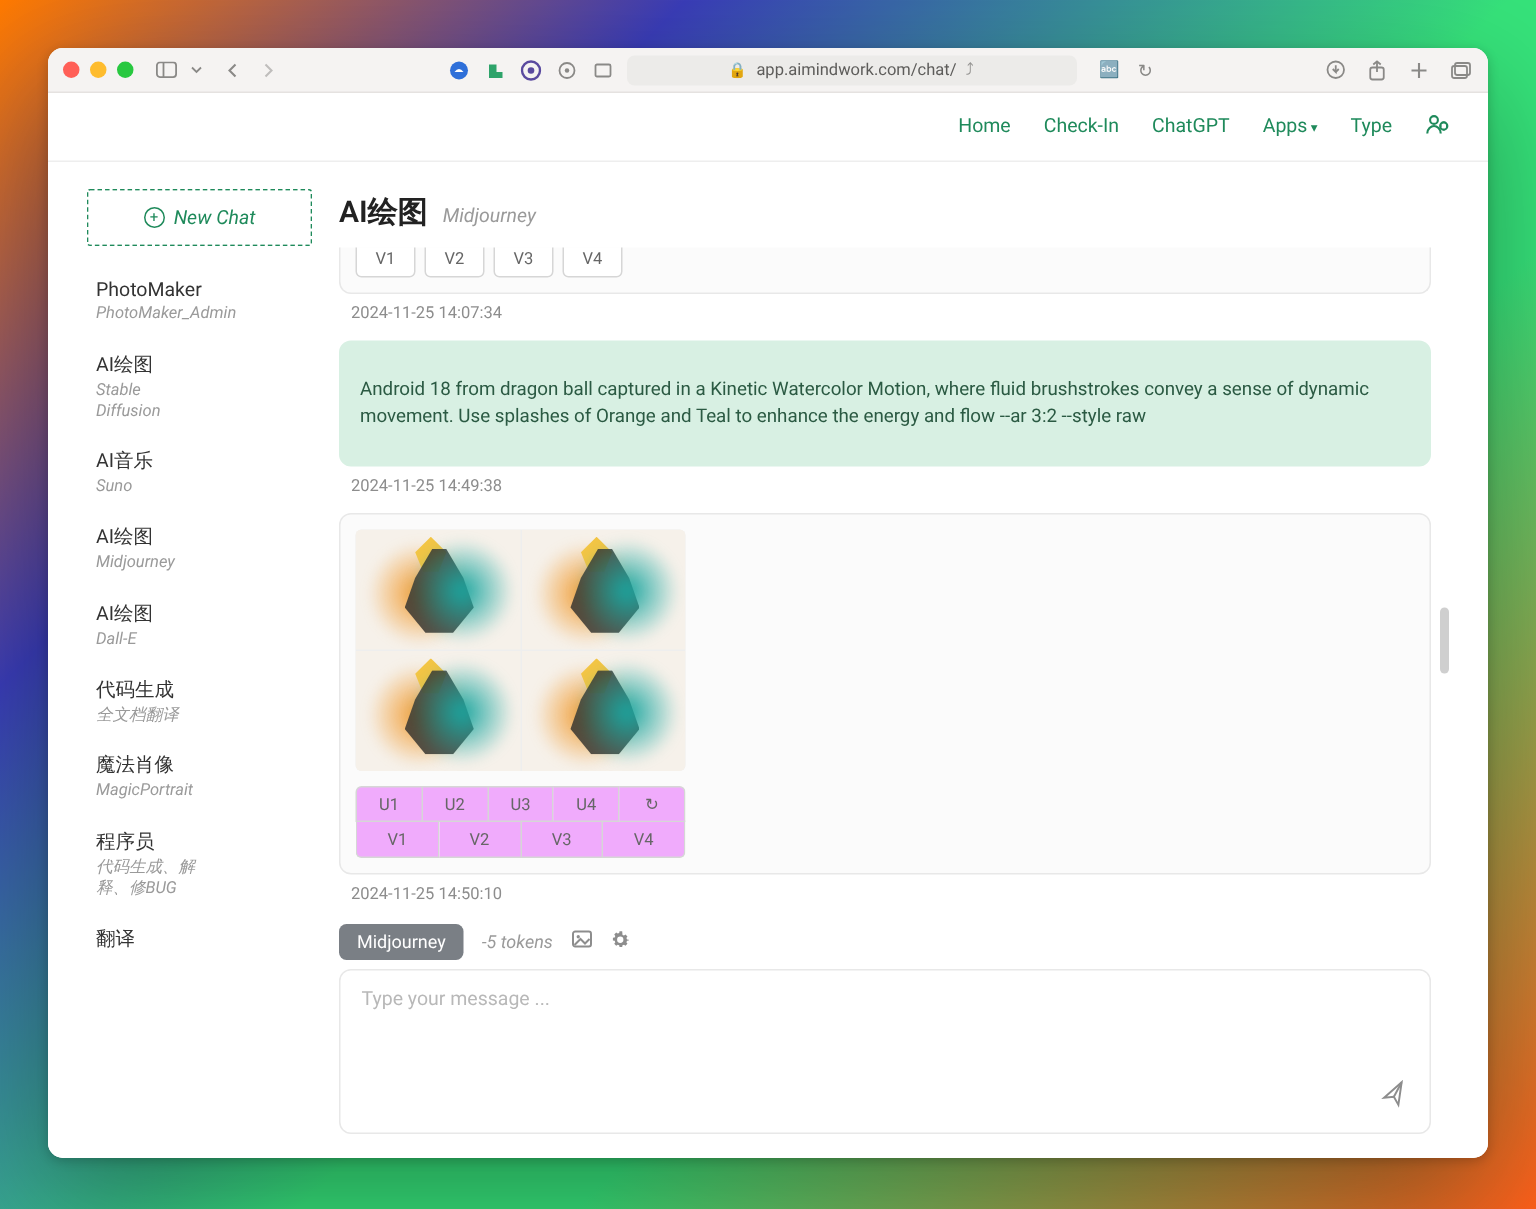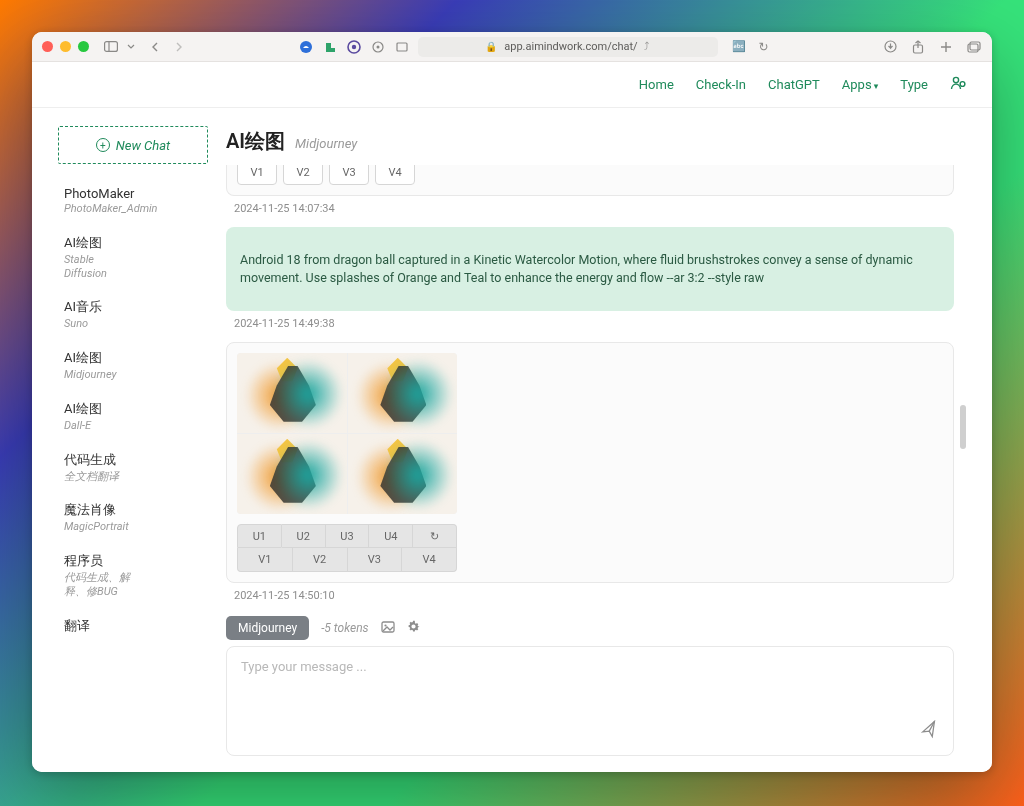--- a/index.html
+++ b/index.html
@@ -152,21 +152,21 @@
   .thumb::before, .thumb::after { content: ""; position: absolute; border-radius: 50%; filter: blur(4px); }
   .thumb::before { width: 70px; height: 70px; left: 8px; top: 8px; background: radial-gradient(circle, #f19a2e 0%, rgba(241,154,46,0) 70%); }
   .thumb::after  { width: 70px; height: 70px; right: 4px; bottom: 4px; background: radial-gradient(circle, #1aa6a0 0%, rgba(26,166,160,0) 70%); }
   .thumb .fig { position: absolute; width: 46px; height: 56px; left: 30%; top: 16%; background: #3a352f; clip-path: polygon(40% 0, 60% 0, 85% 35%, 100% 70%, 70% 100%, 30% 100%, 0 70%, 15% 35%); opacity: .85; }
   .thumb .hair { position: absolute; width: 26px; height: 26px; left: 34%; top: 6%; background: #f3c544; clip-path: polygon(50% 0, 90% 40%, 70% 90%, 30% 90%, 10% 40%); }
   .btnstrip { display: flex; }
   .btnstrip .b {
     flex: 1;
     height: 24px;
     border: 1px solid #d6d6d6;
-    background: #e5e5e5;
+    background: #f0abfc;
     font-size: 11px;
     color: #666;
     display: flex; align-items: center; justify-content: center;
     cursor: pointer;
   }
   .btnstrip .b + .b { border-left: none; }
   .btnstrip.top .b:first-child { border-top-left-radius: 4px; }
   .btnstrip.top .b:last-child  { border-top-right-radius: 4px; }
   .btnstrip.bot .b { border-top: none; }
   .btnstrip.bot .b:first-child { border-bottom-left-radius: 4px; }

